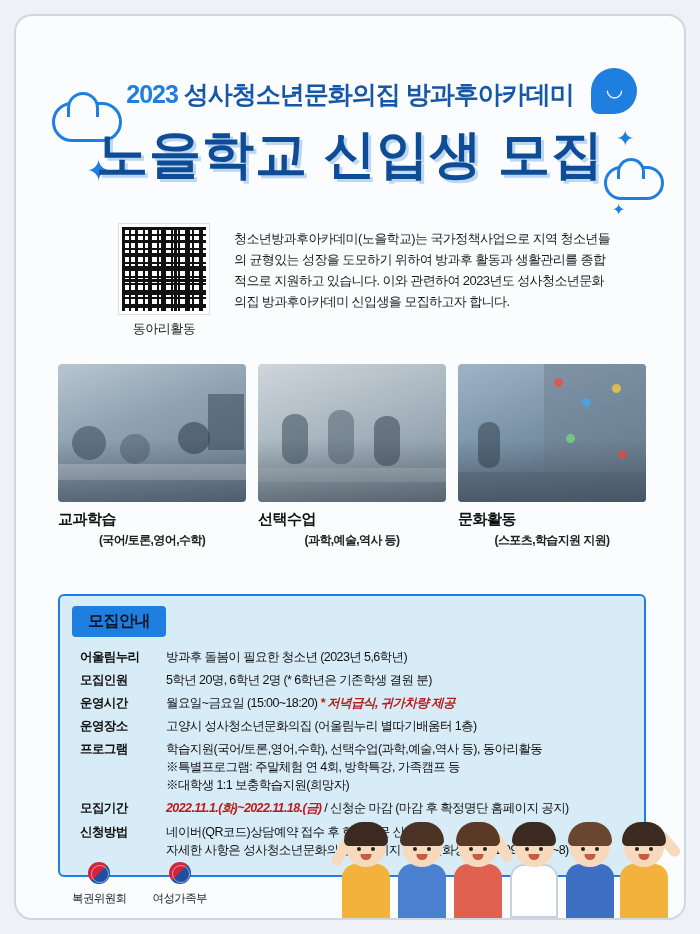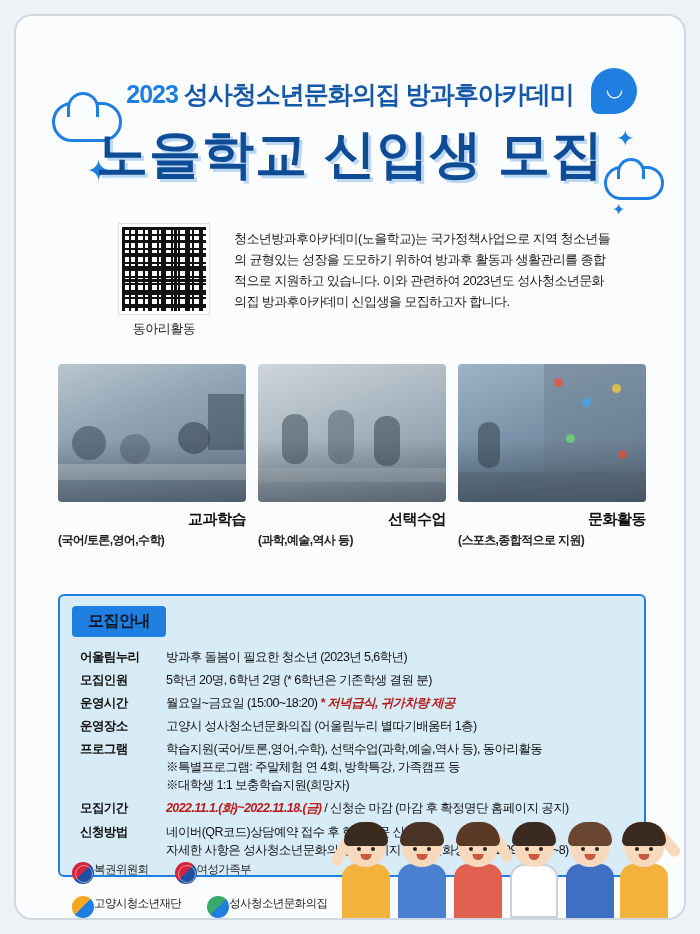--- a/index.html
+++ b/index.html
@@ -189,29 +189,29 @@
     position: absolute;
     border-radius: 50%;
     opacity: .55;
   }
   .photo .bar {
     position: absolute;
     opacity: .5;
   }
   .photo-title {
     margin-top: 8px;
-    text-align: right;
+    text-align: left;
     font-size: 15px;
     font-weight: bold;
     color: #111;
     letter-spacing: -0.5px;
   }
   .photo-sub {
     margin-top: 3px;
-    text-align: left;
+    text-align: center;
     font-size: 12px;
     font-weight: bold;
     color: #222;
     letter-spacing: -0.6px;
   }
 
   
   .panel {
     position: absolute;
     left: 42px;
@@ -262,25 +262,27 @@
     top: 846px;
     width: 330px;
   }
   .logo-row {
     display: flex;
     gap: 26px;
     margin-bottom: 12px;
   }
   .logo {
     display: flex;
-    align-items: flex-start;
+    align-items: center;
+    gap: 7px;
     font-size: 11.5px;
     color: #222;
     letter-spacing: -0.6px;
     white-space: nowrap;
+    flex-direction: column;
   }
   .logo .mark {
     width: 22px;
     height: 22px;
     flex: none;
     border-radius: 50%;
     position: relative;
   }
   .mark.taegeuk {
     background: linear-gradient(135deg, #d3243b 50%, #1f4fa0 50%);
@@ -414,21 +416,21 @@
           <div class="bar" style="left:86px;top:0;width:102px;height:138px;background:#6e7f8f"></div>
           <div class="blob" style="left:96px;top:14px;width:9px;height:9px;background:#e0584a;opacity:.9"></div>
           <div class="blob" style="left:124px;top:34px;width:9px;height:9px;background:#4aa3e0;opacity:.9"></div>
           <div class="blob" style="left:154px;top:20px;width:9px;height:9px;background:#e3c24a;opacity:.9"></div>
           <div class="blob" style="left:108px;top:70px;width:9px;height:9px;background:#6fd07a;opacity:.9"></div>
           <div class="blob" style="left:160px;top:86px;width:9px;height:9px;background:#e0584a;opacity:.9"></div>
           <div class="bar" style="left:0;top:108px;width:188px;height:30px;background:#5d6f80"></div>
           <div class="blob" style="left:20px;top:58px;width:22px;height:46px;border-radius:10px;background:#33424f"></div>
         </div>
         <div class="photo-title">문화활동</div>
-        <div class="photo-sub">(스포츠,종합적으로 지원)</div>
+        <div class="photo-sub">(스포츠,학습지원 지원)</div>
       </div>
     </div>
 
     <div class="panel">
       <div class="panel-head">모집안내</div>
       <table class="info">
         <tbody>
             <tr>
           <td class="label">어울림누리</td>
           <td>방과후 돌봄이 필요한 청소년 (2023년 5,6학년)</td>

